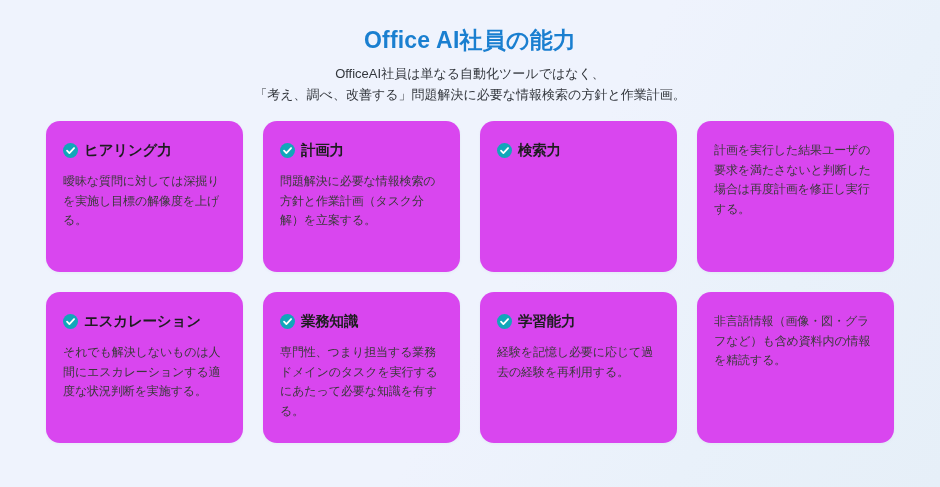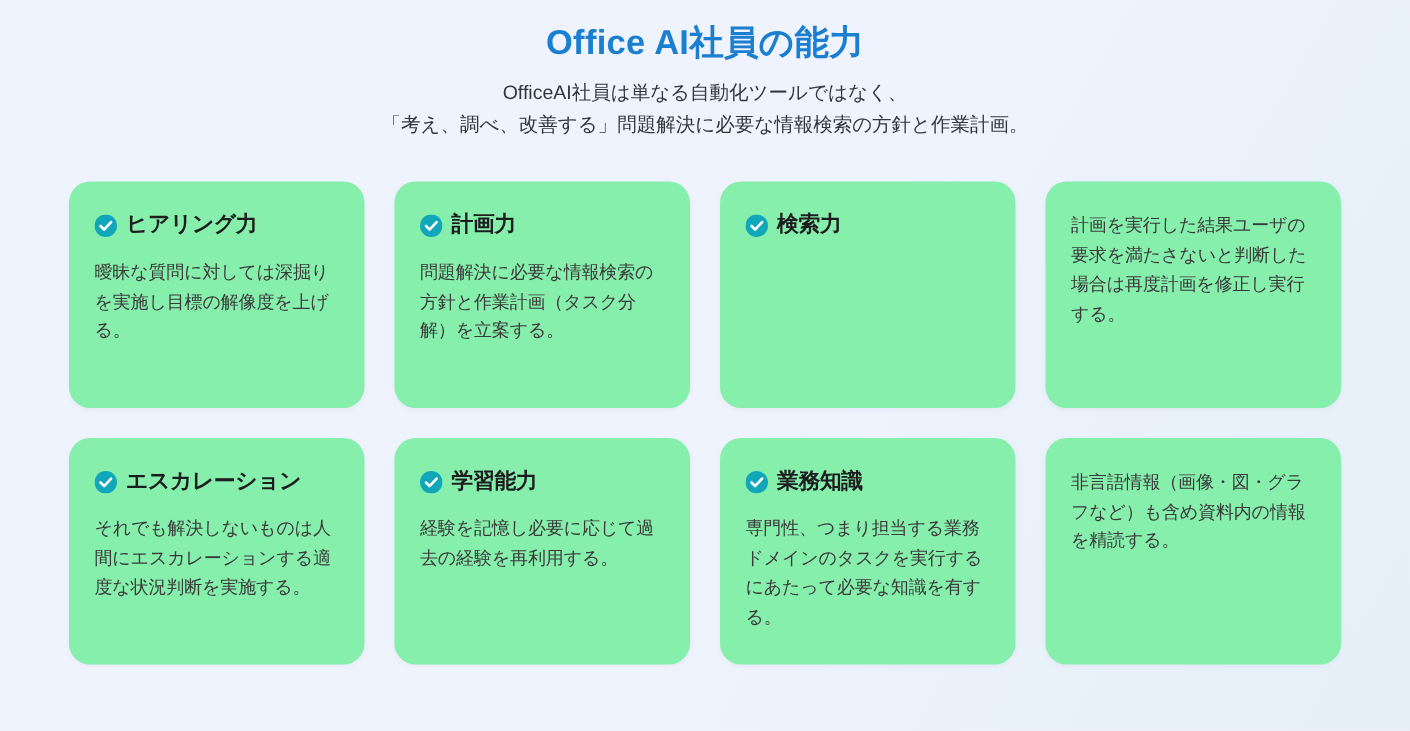--- a/index.html
+++ b/index.html
@@ -17,21 +17,21 @@
     background-image:
       linear-gradient(120deg, #eff3fd 0%, #eff3fd 55%, #e9f1fa 78%, #e6eff8 100%);
     color: #333333;
     -webkit-font-smoothing: antialiased;
   }
 
   .page {
     position: relative;
     width: 940px;
     height: 351px;
-    padding: 4px;
+    padding: 16px;
   }
 
   
   .header {
     width: 100%;
     text-align: center;
     padding-top: 9px;
   }
 
   .page-title {
@@ -58,21 +58,21 @@
     left: 46px;
     top: 121px;
     width: 848px;
     display: grid;
     grid-template-columns: repeat(4, 197px);
     grid-column-gap: 20px;
     grid-row-gap: 20px;
   }
 
   .card {
-    background: #86efac;
+    background: #d946ef;
     border-radius: 14px;
     height: 151px;
     padding: 20px 17px 14px 17px;
     box-shadow: 0 1px 3px rgba(120, 145, 180, 0.08);
     overflow: hidden;
     font-family: Liberation Serif, serif;
   }
 
   .card-head {
     display: flex;
@@ -179,36 +179,36 @@
     </div>
 
     <div class="card">
       <div class="card-head">
         <span class="check-icon">
           <svg width="15" height="15" viewBox="0 0 16 16" aria-hidden="true">
             <circle cx="8" cy="8" r="8" fill="#11a7ba"></circle>
             <path d="M4.3 8.2 L6.8 10.7 L11.8 5.4" fill="none" stroke="#ffffff" stroke-width="1.9" stroke-linecap="round" stroke-linejoin="round"></path>
           </svg>
         </span>
+        <span class="card-title">業務知識</span>
+      </div>
+      <p class="card-body">専門性、つまり担当する業務ドメインのタスクを実行するにあたって必要な知識を有する。</p>
+    </div>
+
+    <div class="card">
+      <div class="card-head">
+        <span class="check-icon">
+          <svg width="15" height="15" viewBox="0 0 16 16" aria-hidden="true">
+            <circle cx="8" cy="8" r="8" fill="#11a7ba"></circle>
+            <path d="M4.3 8.2 L6.8 10.7 L11.8 5.4" fill="none" stroke="#ffffff" stroke-width="1.9" stroke-linecap="round" stroke-linejoin="round"></path>
+          </svg>
+        </span>
         <span class="card-title">学習能力</span>
       </div>
       <p class="card-body">経験を記憶し必要に応じて過去の経験を再利用する。</p>
-    </div>
-
-    <div class="card">
-      <div class="card-head">
-        <span class="check-icon">
-          <svg width="15" height="15" viewBox="0 0 16 16" aria-hidden="true">
-            <circle cx="8" cy="8" r="8" fill="#11a7ba"></circle>
-            <path d="M4.3 8.2 L6.8 10.7 L11.8 5.4" fill="none" stroke="#ffffff" stroke-width="1.9" stroke-linecap="round" stroke-linejoin="round"></path>
-          </svg>
-        </span>
-        <span class="card-title">業務知識</span>
-      </div>
-      <p class="card-body">専門性、つまり担当する業務ドメインのタスクを実行するにあたって必要な知識を有する。</p>
     </div>
 
     <div class="card">
       <p class="card-body">非言語情報（画像・図・グラフなど）も含め資料内の情報を精読する。</p>
     </div>
 
   </div>
 </div>
 
 </body></html>

